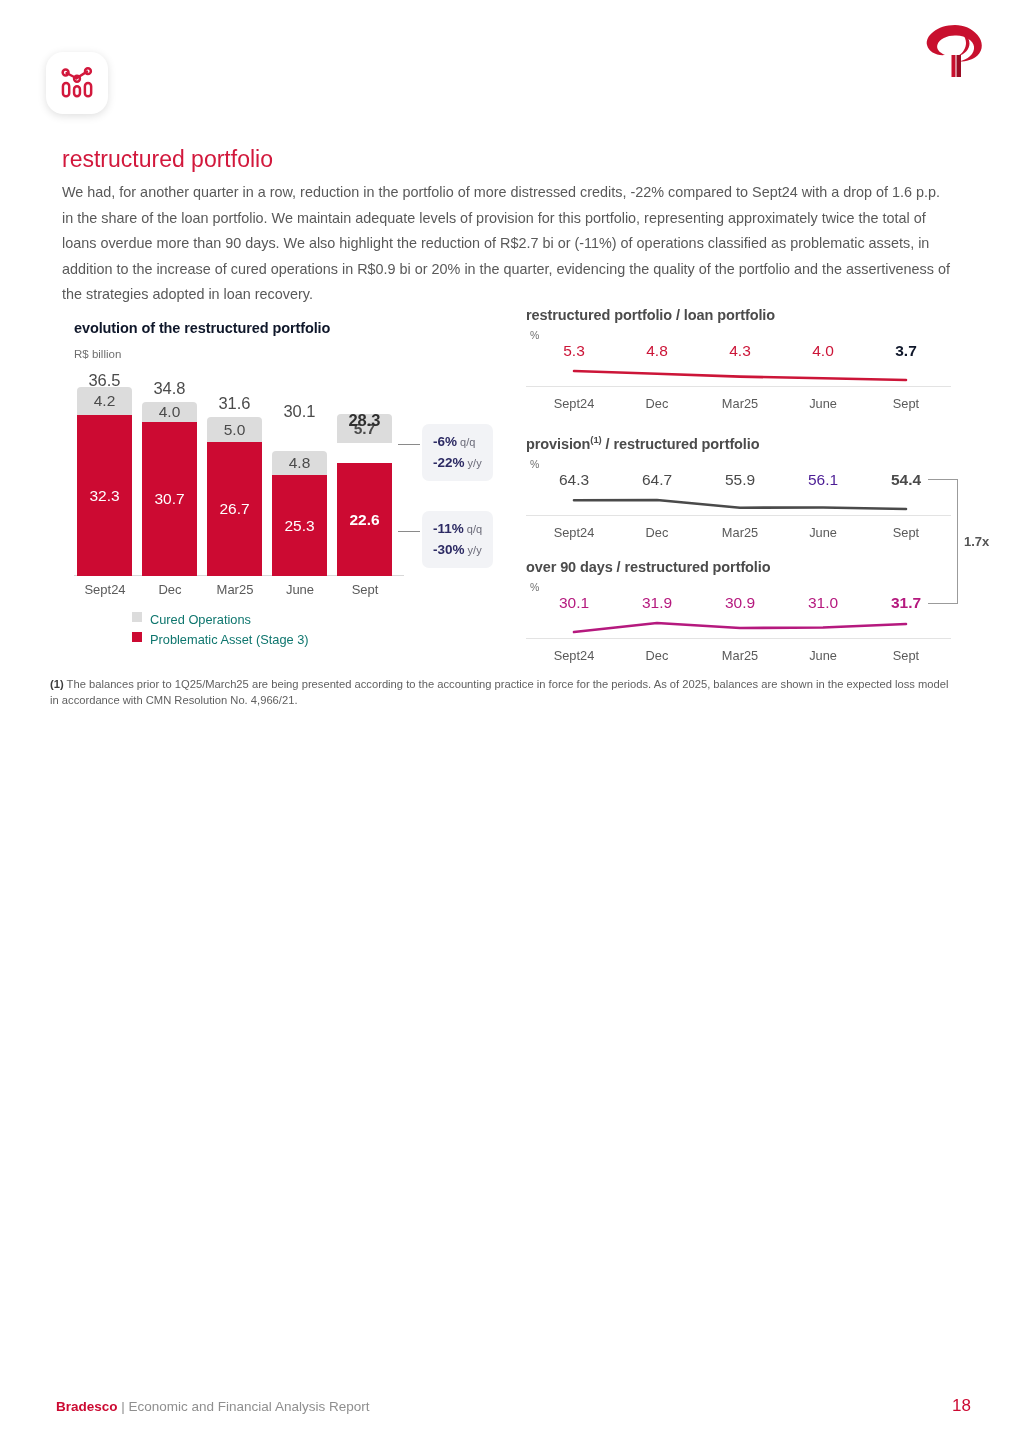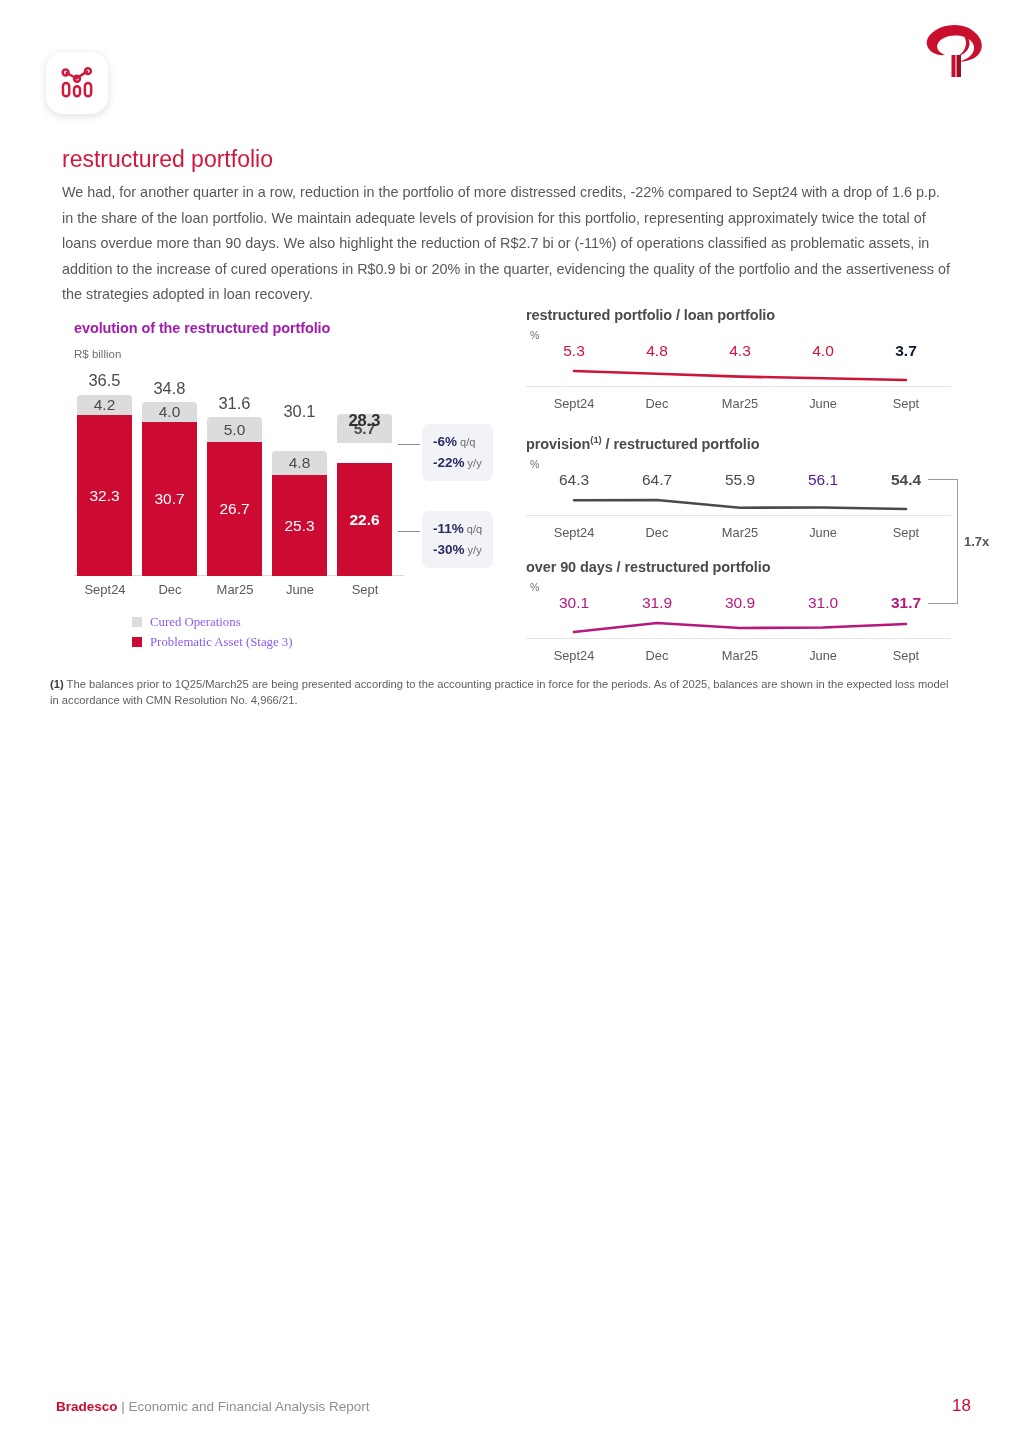--- a/index.html
+++ b/index.html
@@ -75,21 +75,21 @@
     line-height: 25.5px;
     color: #595959;
     font-weight: 400;
   }
 
   
   .bar-panel { position: absolute; top: 320px; left: 74px; width: 430px; }
   .panel-title {
     font-size: 14.5px;
     font-weight: 700;
-    color: #a21caf;
+    color: #0f172a;
     letter-spacing: -0.1px;
   }
   .unit-label {
     font-size: 11.5px;
     color: #6f6f6f;
     margin-top: 12px;
   }
 
   .bars-area {
     position: relative;
@@ -148,26 +148,24 @@
     position: absolute;
     width: 70px;
     text-align: center;
     font-size: 13px;
     color: #5a5a5a;
   }
 
   .legend { margin-top: 6px; padding-left: 58px; }
   .legend-row {
     display: flex;
-    align-items: center;
     gap: 8px;
     height: 20px;
     font-size: 12.8px;
-    color: #8b5cf6;
-    font-family: Liberation Serif, serif;
+    color: #0f766e;
   }
   .legend-swatch { width: 10px; height: 10px; flex: none; }
 
   
   .callout {
     position: absolute;
     background: #F2F3F6;
     border-radius: 7px;
     padding: 7px 11px 8px 11px;
     line-height: 19px;
@@ -330,21 +328,21 @@
   <div class="section-heading">restructured portfolio</div>
   <div class="intro-text">We had, for another quarter in a row, reduction in the portfolio of more distressed credits, -22% compared to Sept24 with a drop of 1.6 p.p. in the share of the loan portfolio. We maintain adequate levels of provision for this portfolio, representing approximately twice the total of loans overdue more than 90 days. We also highlight the reduction of R$2.7 bi or (-11%) of operations classified as problematic assets, in addition to the increase of cured operations in R$0.9 bi or 20% in the quarter, evidencing the quality of the portfolio and the assertiveness of the strategies adopted in loan recovery.</div>
 
   <div class="bar-panel">
     <div class="panel-title">evolution of the restructured portfolio</div>
     <div class="unit-label">R$ billion</div>
 
     <div class="bars-area" id="bars-area">
       <div class="axis-line"></div>
     <div class="bar-col" style="left: 3px;">
-          <div class="seg seg-cured" style="height: 20px;">4.2</div>
+          <div class="seg seg-cured" style="height: 28px;">4.2</div>
           <div class="seg seg-problem" style="height: 161px;">32.3</div>
         </div>
         <div class="bar-total" style="left: 3px; bottom: 186px;">36.5</div>
         <div class="bar-col" style="left: 68px;">
           <div class="seg seg-cured" style="height: 20px;">4.0</div>
           <div class="seg seg-problem" style="height: 154px;">30.7</div>
         </div>
         <div class="bar-total" style="left: 68px; bottom: 178px;">34.8</div>
         <div class="bar-col" style="left: 133px;">
           <div class="seg seg-cured" style="height: 25px;">5.0</div>

